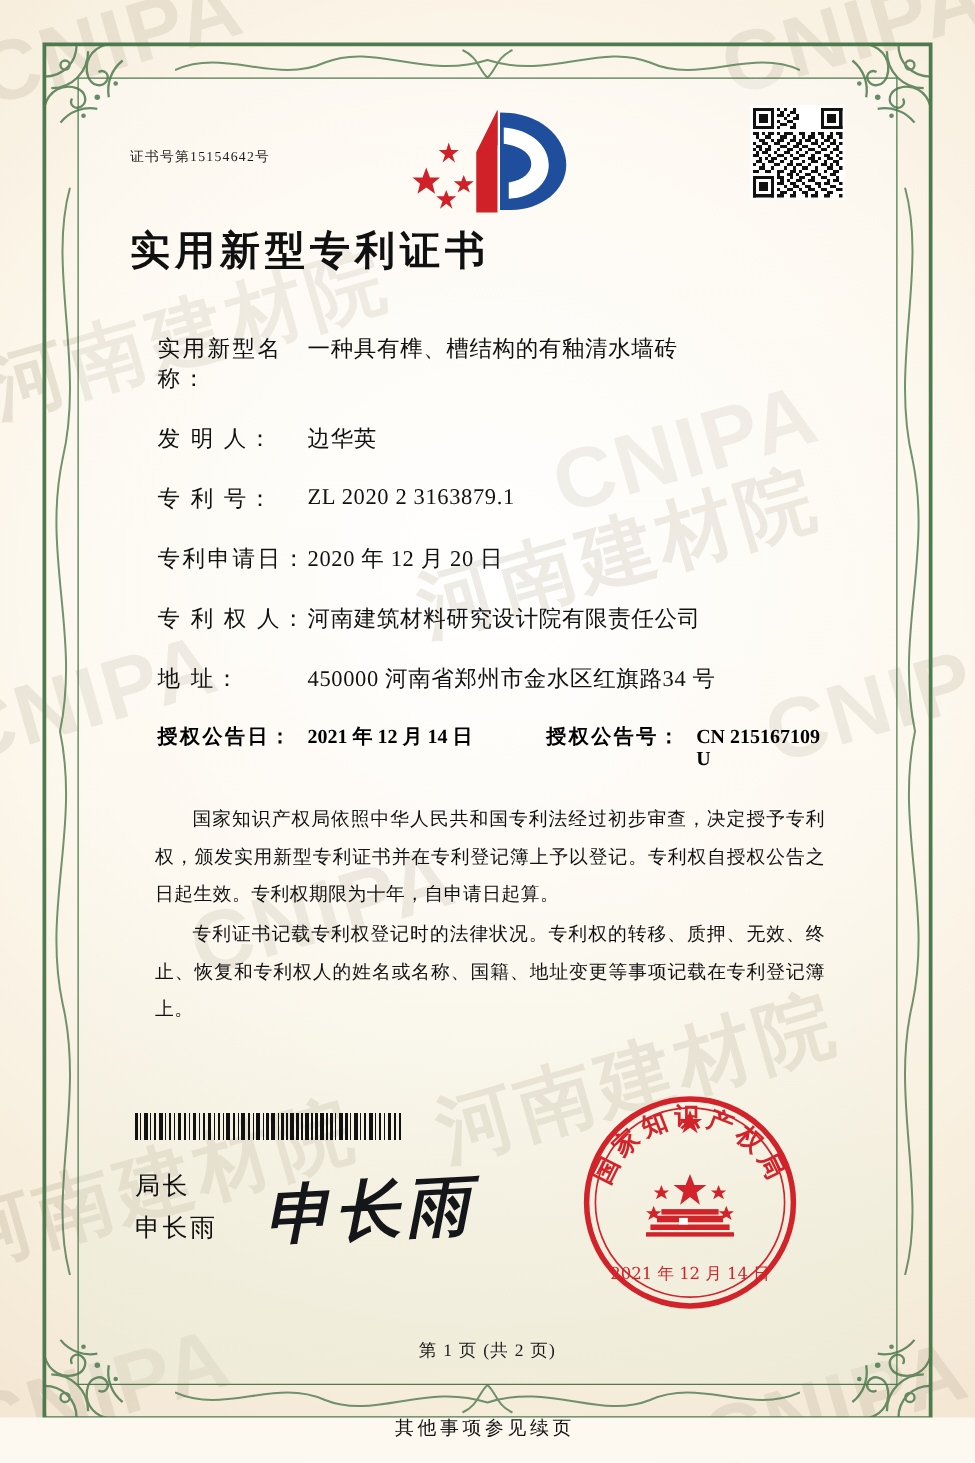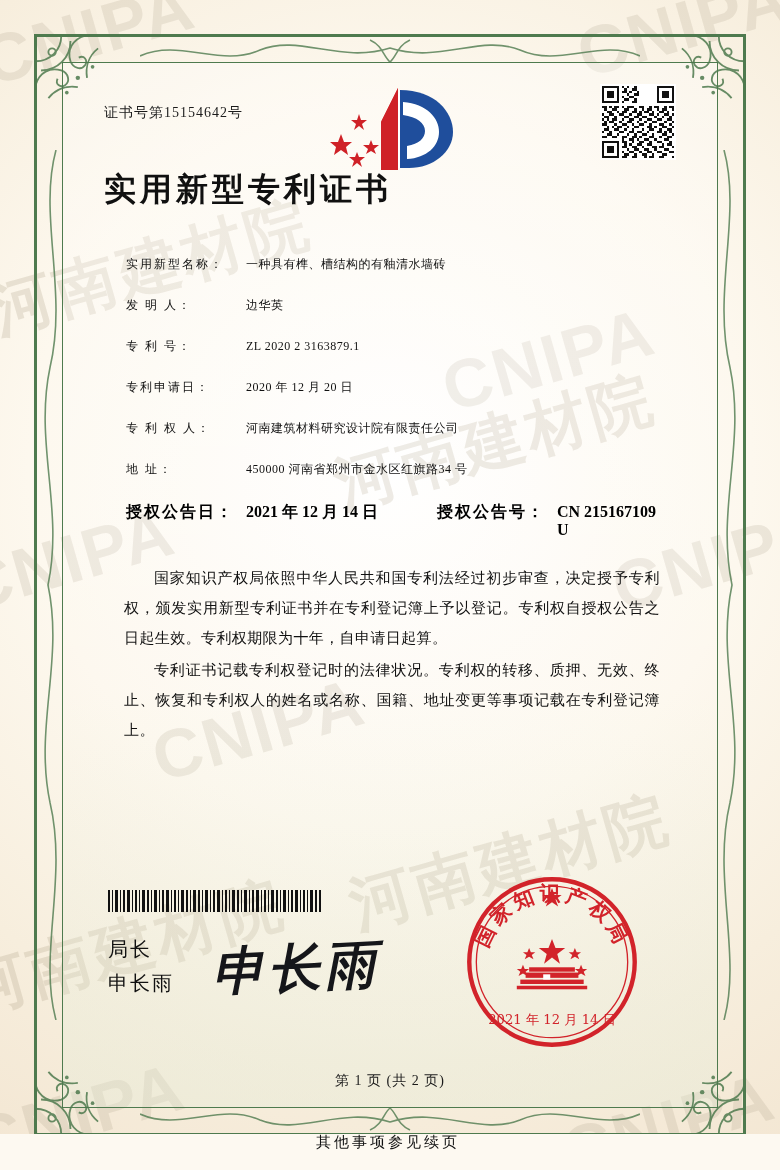--- a/index.html
+++ b/index.html
@@ -97,24 +97,24 @@
     position: absolute;
     left: 62px;
     top: 62px;
     right: 62px;
     bottom: 62px;
     box-sizing: border-box;
     padding: 22px 42px 0 42px;
   }
 
   .cert-no {
-    font-size: 14px;
+    font-size: 11px;
     color: #1b1b1b;
     letter-spacing: 1px;
-    margin-top: 20px;
+    margin-top: 34px;
   }
 
   
   .qr {
     position: absolute;
     right: 42px;
     top: 22px;
     width: 72px;
     height: 72px;
     background: #ffffff;
@@ -141,22 +141,22 @@
     margin-top: 46px;
     font-family: Liberation Mono, monospace;
   }
 
   .fields {
     margin-top: 44px;
     padding: 0 18px 0 22px;
   }
   .field {
     display: flex;
-    align-items: center;
-    font-size: 12px;
+    align-items: flex-start;
+    font-size: 18px;
     color: #111;
     margin-bottom: 24px;
     letter-spacing: .5px;
   }
   .field .lab {
     width: 120px;
     flex: 0 0 auto;
     letter-spacing: 2px;
   }
   .field .val {

